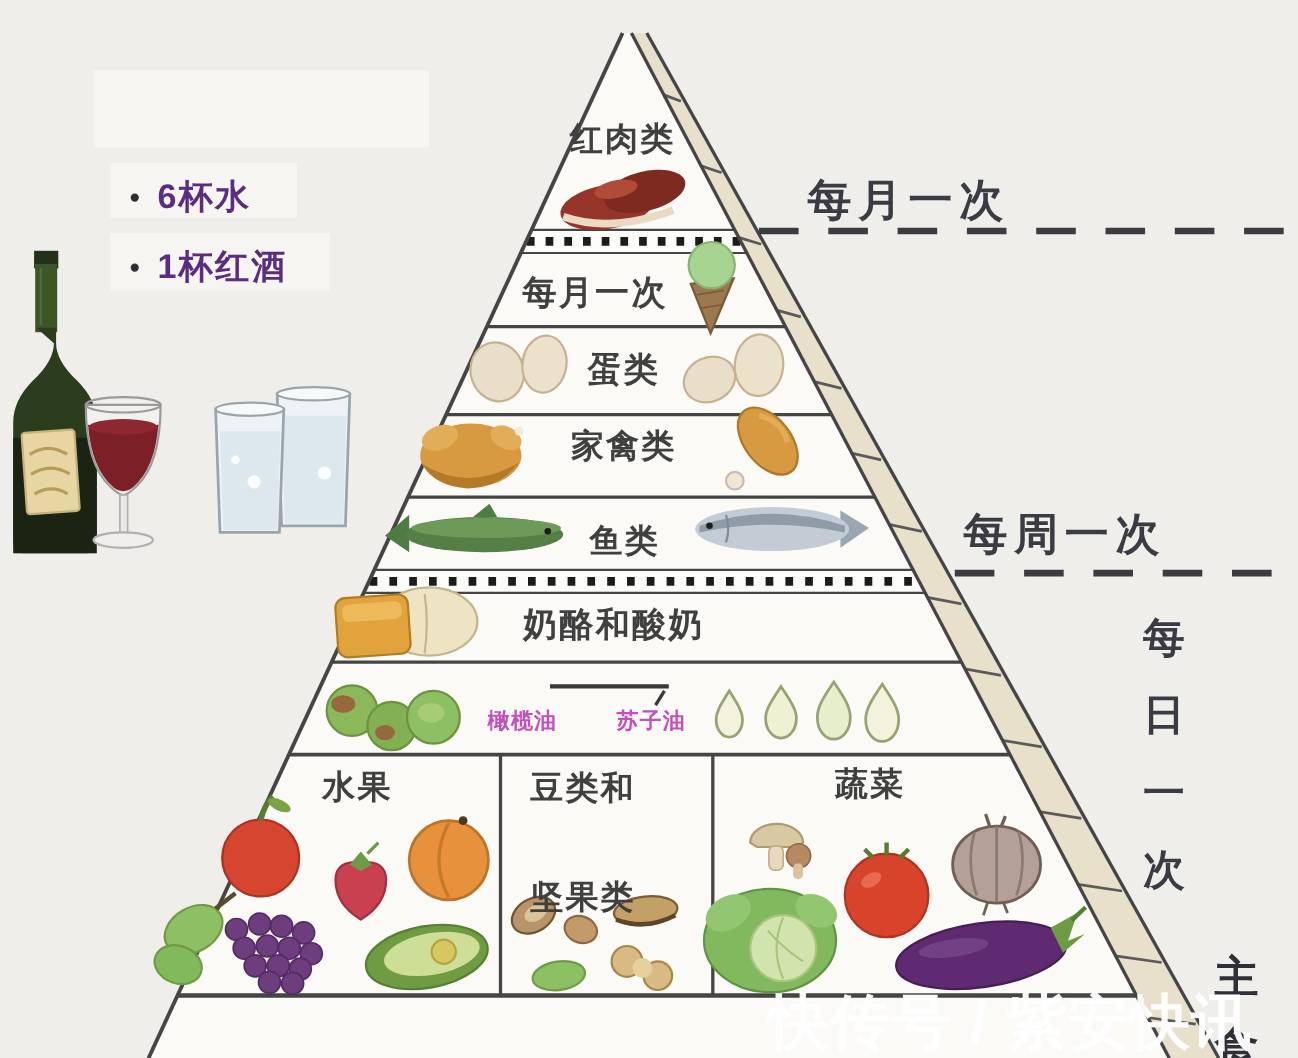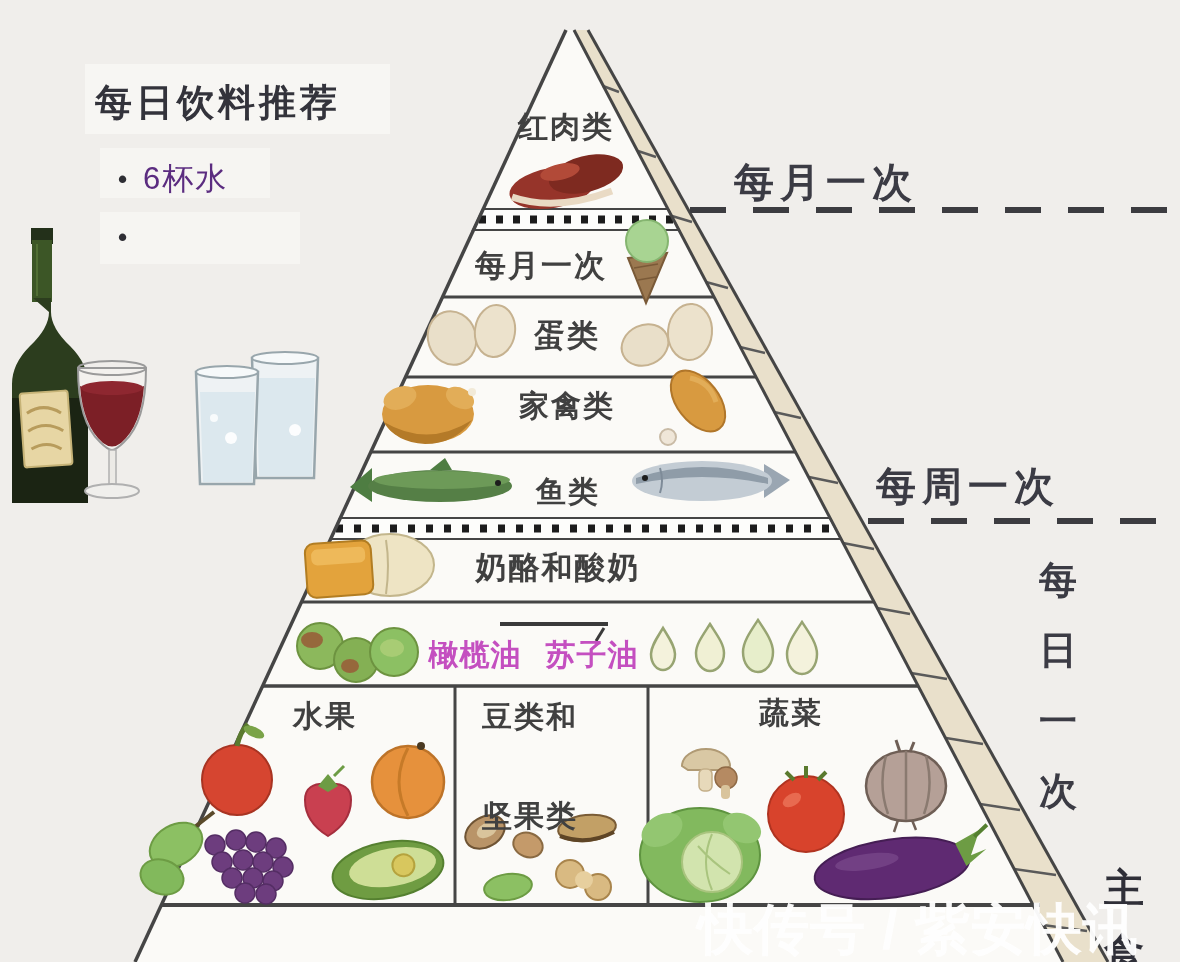--- a/index.html
+++ b/index.html
@@ -13,24 +13,24 @@
     position:absolute; z-index:2; white-space:nowrap; font-weight:bold;
     color:#404040; transform:translate(-50%,-50%); letter-spacing:2px;
   }
   .title{
     color:#33333b; font-size:37px; transform:none; letter-spacing:4px;
   }
   .bullet-row{
     position:absolute; z-index:2; display:flex; align-items:center; gap:16px;
   }
   .bullet-row .dot{color:#2e2e34; font-size:26px; font-weight:bold;}
-  .bullet-row .bullet-text{color:#5b2c80; font-size:31px; font-weight:normal; letter-spacing:2px;}
+  .bullet-row .bullet-text{color:#5b2c80; font-size:31px; font-weight:bold; letter-spacing:2px;}
   .lv-30{font-size:30px;}
   .lv-31{font-size:31px;}
-  .oil{color:#c44fc0; font-size:30px; letter-spacing:1px;}
+  .oil{color:#c44fc0; font-size:20px; letter-spacing:1px;}
   .freq{
     position:absolute; z-index:2; color:#3b3b44; font-weight:600;
     font-size:40px; letter-spacing:6px; white-space:nowrap;
     transform:translate(-50%,-50%);
   }
   .vchar{
     position:absolute; z-index:2; color:#3b3b44; font-weight:600;
     font-size:38px; transform:translate(-50%,-50%);
   }
   .staple{font-weight:bold; color:#2f2f38; font-size:40px;}
@@ -302,28 +302,28 @@
 
   <g transform="rotate(-8 895 868)">
     <ellipse cx="892" cy="868" rx="78" ry="29" fill="#5f2a72" stroke="#451e54" stroke-width="2"></ellipse>
     <ellipse cx="868" cy="858" rx="32" ry="8" fill="#7a4a8c" opacity="0.7"></ellipse>
     <polygon points="958,852 984,842 972,866 988,862 966,876" fill="#6d9c44"></polygon>
     <line x1="978" y1="848" x2="992" y2="838" stroke="#55803-0" stroke-width="4"></line>
     <line x1="978" y1="848" x2="992" y2="838" stroke="#558030" stroke-width="4"></line>
   </g>
 </svg>
 
-<div class="label title" style="left:95px; top:78px;">每日饮料推荐</div>
 
 <div class="bullet-row" style="left:118px; top:158px;">
   <span class="dot">•</span>
   <span class="bullet-text">6杯水</span>
 </div>
 <div class="bullet-row" style="left:118px; top:222px;">
   <span class="dot">•</span>
+  <span class="bullet-text">1杯红酒</span>
 </div>
 
 <div class="label lv-30" style="left:566px; top:127px;">红肉类</div>
 <div class="label lv-31" style="left:541px; top:266px;">每月一次</div>
 <div class="label lv-31" style="left:567px; top:336px;">蛋类</div>
 <div class="label lv-30" style="left:567px; top:406px;">家禽类</div>
 <div class="label lv-30" style="left:568px; top:492px;">鱼类</div>
 <div class="label lv-31" style="left:558px; top:568px;">奶酪和酸奶</div>
 <div class="label oil" style="left:475px; top:655px;">橄榄油</div>
 <div class="label oil" style="left:592px; top:655px;">苏子油</div>

